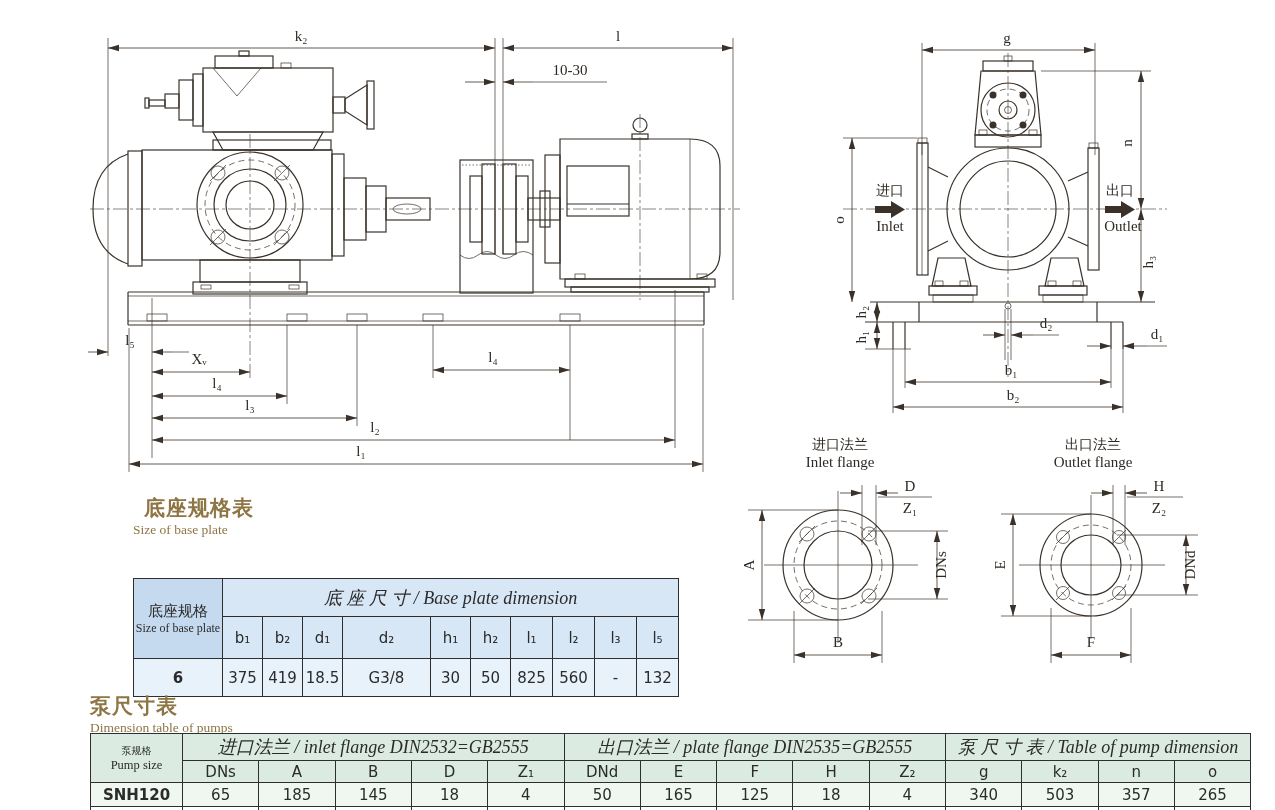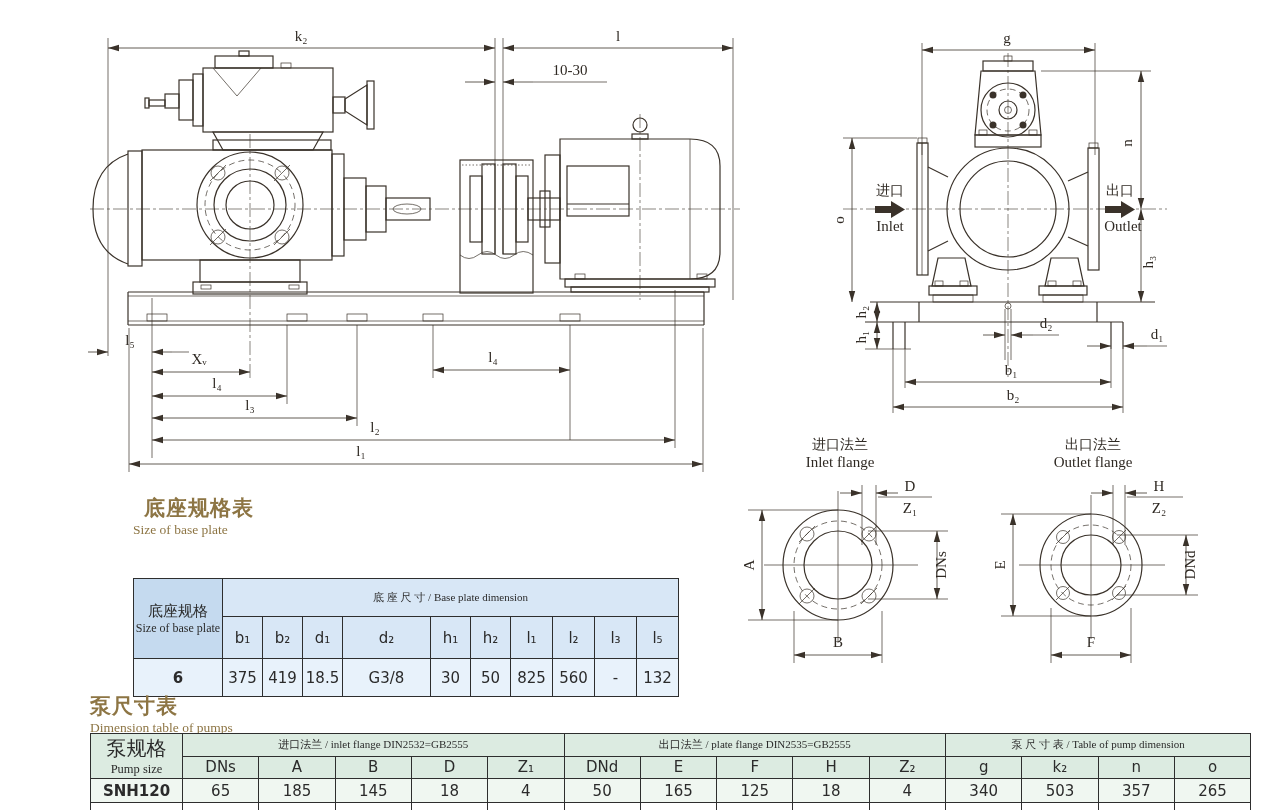--- a/index.html
+++ b/index.html
@@ -26,21 +26,21 @@
   .btab .hdr{background:#d8e7f6;}
   .btab .dat{background:#e8f2fb;}
   .ptab{width:1160px;}
   .ptab .hdr{background:#dcebe1;}
   .ptab .dat{background:#f0f7f1;}
   .cell-cn{font-size:15px;font-family:"Liberation Serif",serif;}
   .cell-en{font-size:12px;font-family:"Liberation Serif",serif;}
   .colhead{font-size:15px;}
   .val{font-size:15px;}
   .bold{font-weight:bold;}
-  .grouphead{font-size:11px;font-family:"Liberation Serif",serif;}
+  .grouphead{font-size:18px;font-family:"Liberation Serif",serif;font-style:italic;}
 </style>
 </head>
 <body>
 
 <svg class="abs" style="left:85px;top:8px;" width="660" height="470" viewBox="0 0 660 470">
   <defs>
     <marker id="ae" markerWidth="12" markerHeight="8" refX="11" refY="4" orient="auto" markerUnits="userSpaceOnUse">
       <path d="M0,0.8 L11,4 L0,7.2 Z" fill="#3a322a"></path>
     </marker>
     <marker id="as" markerWidth="12" markerHeight="8" refX="11" refY="4" orient="auto-start-reverse" markerUnits="userSpaceOnUse">
@@ -439,21 +439,21 @@
 <div class="abs ttl-en" style="left:90px;top:721px;">Dimension table of pumps</div>
 
 <table class="abs ptab" style="left:90px;top:733px;">
   <colgroup>
     <col style="width:92px">
     <col span="14" style="width:76.3px">
   </colgroup>
   <tbody>
       <tr style="height:22px">
     <td class="hdr" rowspan="2">
-      <div class="cell-cn" style="font-size:20px">泵规格</div>
+      <div class="cell-cn" style="font-size:10px">泵规格</div>
       <div class="cell-en" style="font-size:12.5px">Pump size</div>
     </td>
     <td class="hdr grouphead" colspan="5">进口法兰 / inlet flange DIN2532=GB2555</td>
     <td class="hdr grouphead" colspan="5">出口法兰 / plate flange DIN2535=GB2555</td>
     <td class="hdr grouphead" colspan="4">泵 尺 寸 表 / Table of pump dimension</td>
   </tr>
   <tr style="height:22px">
     <td class="hdr colhead">DNs</td>
     <td class="hdr colhead">A</td>
     <td class="hdr colhead">B</td>

